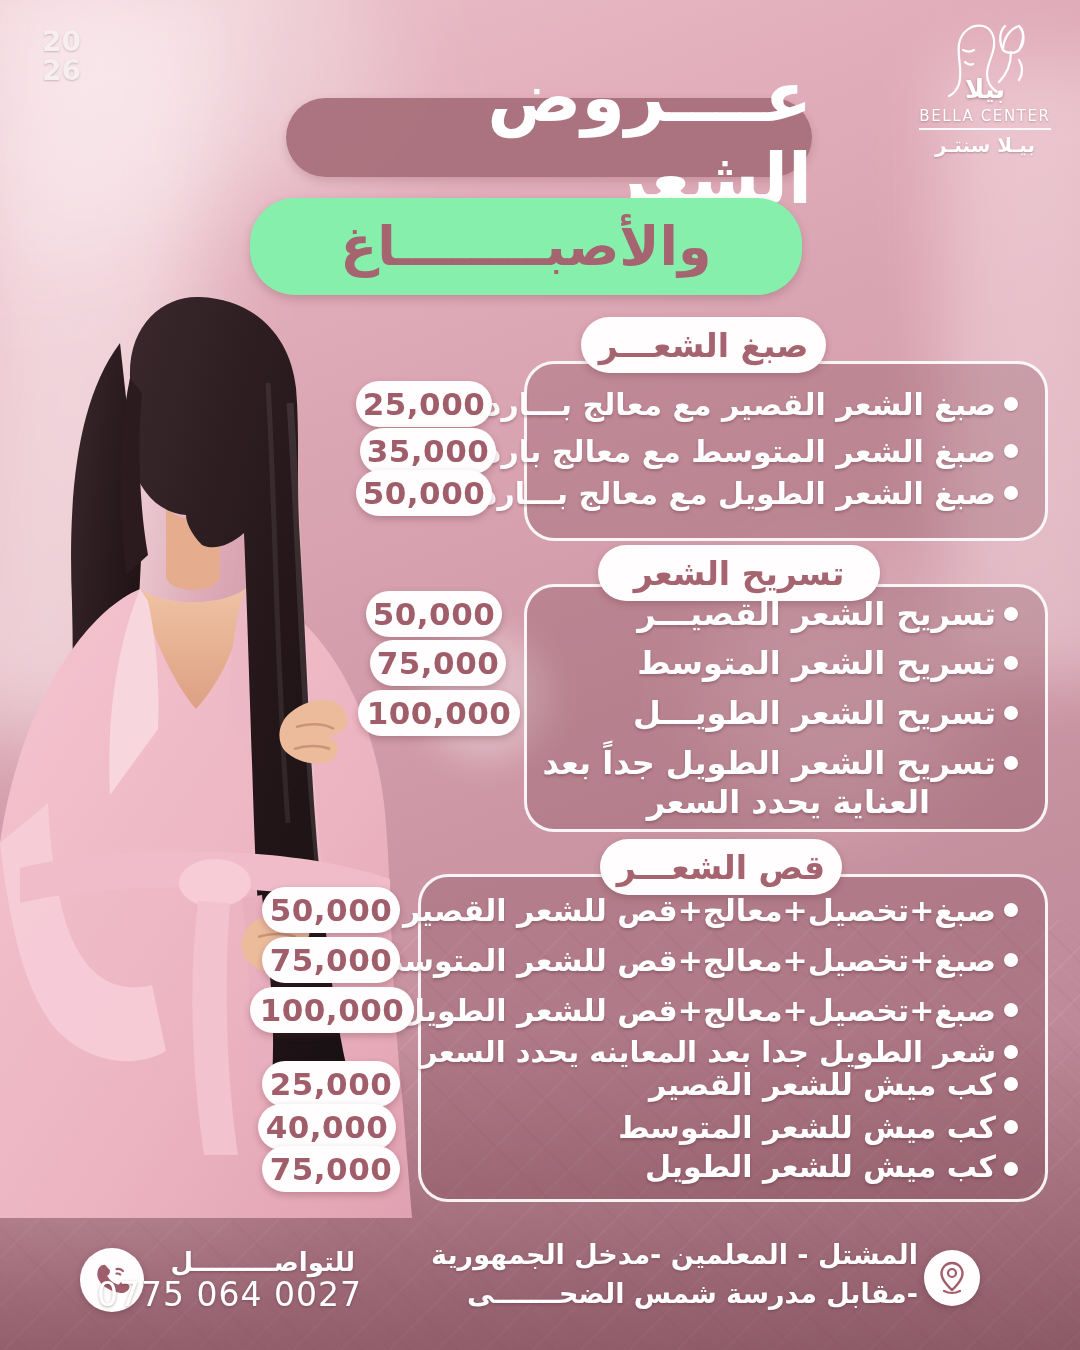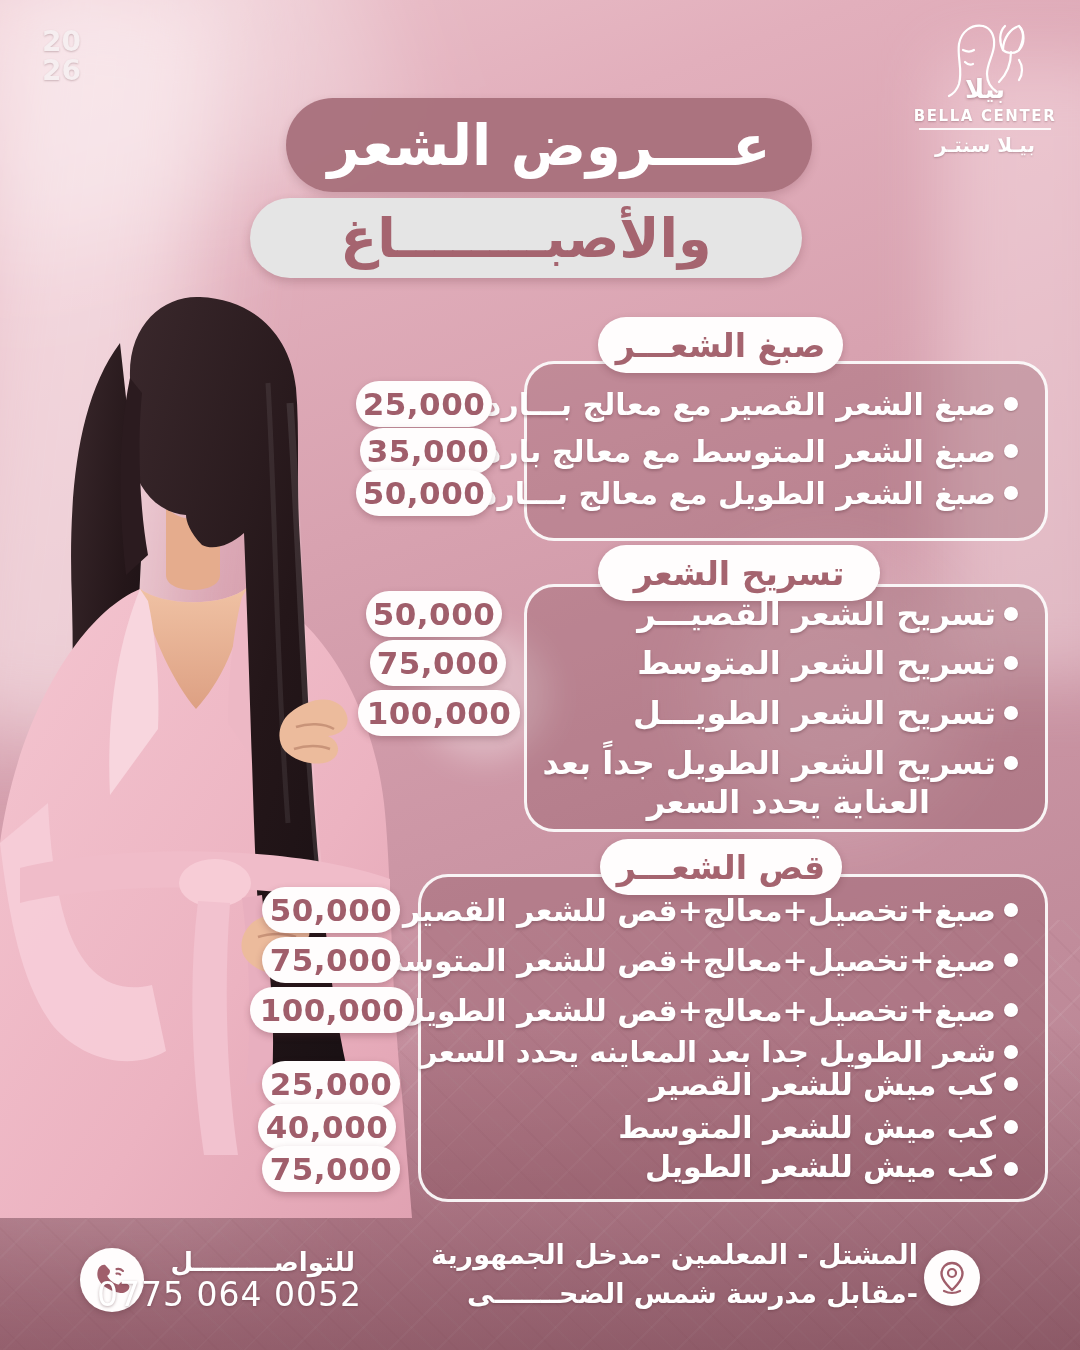--- a/index.html
+++ b/index.html
@@ -17,30 +17,30 @@
   .b6{left:-60px;top:900px;width:320px;height:340px;background:rgba(255,240,244,.25);filter:blur(60px);}
   .shade{position:absolute;inset:0;background:linear-gradient(180deg,rgba(0,0,0,0) 76%,rgba(110,55,68,.30) 90%,rgba(100,48,60,.48) 100%);}
   .diamonds{position:absolute;left:0;top:920px;width:1080px;height:430px;opacity:.85;
     background-image:
       repeating-linear-gradient(45deg,rgba(255,255,255,.08) 0 2px,transparent 2px 34px),
       repeating-linear-gradient(135deg,rgba(255,255,255,.08) 0 2px,transparent 2px 34px),
       repeating-linear-gradient(45deg,rgba(120,60,72,.06) 0 2px,transparent 2px 17px);}
   
   .year{position:absolute;left:42px;top:28px;color:#f6eef0;font-weight:700;font-size:28px;line-height:1.02;text-shadow:0 1px 2px rgba(80,35,45,.25);}
   .logo{position:absolute;left:907px;top:16px;width:156px;text-align:center;color:#fff;}
-  .logo .en{font-size:15px;letter-spacing:1.6px;font-weight:700;margin-top:1px;white-space:nowrap;text-shadow:0 1px 2px rgba(80,35,45,.3);}
+  .logo .en{font-size:15px;letter-spacing:1.6px;font-weight:400;margin-top:1px;white-space:nowrap;text-shadow:0 1px 2px rgba(80,35,45,.3);}
   .logo .rule{height:1.5px;background:rgba(255,255,255,.9);margin:3px 12px;}
   .logo .ar{font-size:20px;font-weight:700;direction:rtl;text-shadow:0 1px 2px rgba(80,35,45,.3);}
   .logo .brand-ar{position:absolute;left:0;right:0;top:58px;font-size:26px;font-weight:700;direction:rtl;text-shadow:0 1px 3px rgba(80,35,45,.4);}
   
-  .t1{position:absolute;left:286px;top:98px;width:526px;height:94px;border-radius:47px;
+  .t1{position:absolute;left:286px;top:98px;width:526px;height:79px;border-radius:47px;
     background:rgba(168,112,123,.95);display:flex;align-items:center;justify-content:center;
-    color:#fff;font-weight:700;font-size:56px;direction:rtl;box-shadow:0 4px 10px rgba(90,40,52,.18);}
-  .t2{position:absolute;left:250px;top:198px;width:552px;height:80px;border-radius:45px;
-    background:#e5e5e5;display:flex;align-items:center;justify-content:center;
+    color:#fff;font-weight:700;font-size:70px;direction:rtl;box-shadow:0 4px 10px rgba(90,40,52,.18);}
+  .t2{position:absolute;left:250px;top:198px;width:552px;height:97px;border-radius:45px;
+    background:#86efac;display:flex;align-items:center;justify-content:center;
     color:#a5646f;font-weight:700;font-size:54px;direction:rtl;box-shadow:0 4px 10px rgba(90,40,52,.22);}
   
   .box{position:absolute;border:3px solid rgba(255,255,255,.92);border-radius:30px;
     background:rgba(120,62,74,.26);}
   .shead{position:absolute;height:56px;background:#fffdfd;border-radius:28px;display:flex;
     align-items:center;justify-content:center;color:#a5646f;font-weight:700;font-size:33px;
     direction:rtl;box-shadow:0 3px 7px rgba(90,40,52,.25);}
   .lbl{position:absolute;right:84px;transform:translateY(-50%);color:#fff;font-weight:700;
     font-size:30px;white-space:nowrap;direction:rtl;text-shadow:0 2px 3px rgba(70,30,38,.28);}
   .lbl.s2{font-size:32px;}
@@ -143,21 +143,21 @@
     <div class="brand-ar">بيلا</div>
     <div class="en">BELLA CENTER</div>
     <div class="rule"></div>
     <div class="ar">بيـلا سنتـر</div>
   </div>
 
   <div class="t1">عــــروض الشعر</div>
   <div class="t2">والأصبــــــــاغ</div>
 
   <div class="box" style="left:524px;top:361px;width:518px;height:174px;"></div>
-  <div class="shead" style="left:598px;top:317px;width:245px;">صبغ الشعـــر</div>
+  <div class="shead" style="left:581px;top:317px;width:245px;">صبغ الشعـــر</div>
   <div class="dot" style="top:404px;"></div>
   <div class="lbl" style="top:404px;">صبغ الشعر القصير مع معالج بـــارد</div>
   <div class="pill" style="left:356px;top:381px;width:136px;">25,000</div>
   <div class="dot" style="top:451px;"></div>
   <div class="lbl" style="top:451px;">صبغ  الشعر المتوسط مع معالج بارد</div>
   <div class="pill" style="left:360px;top:428px;width:136px;">35,000</div>
   <div class="dot" style="top:493px;"></div>
   <div class="lbl" style="top:493px;">صبغ الشعر الطويل مع معالج بـــارد</div>
   <div class="pill" style="left:356px;top:470px;width:136px;">50,000</div>
 
@@ -199,21 +199,21 @@
   <div class="lbl" style="top:1166px;">كب ميش للشعر الطويل</div>
   <div class="pill" style="left:262px;top:1146px;width:138px;">75,000</div>
 
   <div class="circ" style="left:80px;top:1248px;width:64px;height:64px;">
     <svg width="40" height="40" viewBox="0 0 44 44">
       <path d="M10,24 C9,15 15,9 20,11 L24,17 C25,19.5 23,22 20.5,23 C22,28 27,33 32,34.5 C34,32 37,31 39,32.5 L43,37 C44,41 38,46 31,43.5 C19,39.5 11.5,32 10,24 Z" fill="#a05e6b" transform="translate(-4,-6) rotate(-8 22 22)"></path>
       <path d="M27,10 Q31,9 34,12 M27,15 Q29.5,14.5 31,16" stroke="#a05e6b" stroke-width="2.4" fill="none" stroke-linecap="round"></path>
     </svg>
   </div>
   <div class="f-txt contact-lbl" style="right:725px;top:1262px;">للتواصـــــــــل</div>
-  <div class="f-txt phone-num" style="right:718px;top:1294px;">0775 064 0052</div>
+  <div class="f-txt phone-num" style="right:718px;top:1294px;">0775 064 0027</div>
 
   <div class="circ" style="left:924px;top:1250px;width:56px;height:56px;">
     <svg width="32" height="34" viewBox="0 0 32 34">
       <path d="M16,2 C10,2 5.5,6.5 5.5,12.5 C5.5,20 16,29 16,29 C16,29 26.5,20 26.5,12.5 C26.5,6.5 22,2 16,2 Z" fill="none" stroke="#a05e6b" stroke-width="2.4"></path>
       <circle cx="16" cy="12" r="4" fill="none" stroke="#a05e6b" stroke-width="2.2"></circle>
       <path d="M8,30 Q16,34 24,30" stroke="#a05e6b" stroke-width="2.2" fill="none" stroke-linecap="round"></path>
     </svg>
   </div>
   <div class="f-txt addr" style="right:162px;top:1254px;">المشتل - المعلمين -مدخل الجمهورية</div>
   <div class="f-txt addr" style="right:162px;top:1293px;">-مقابل مدرسة شمس الضحـــــــى</div>

